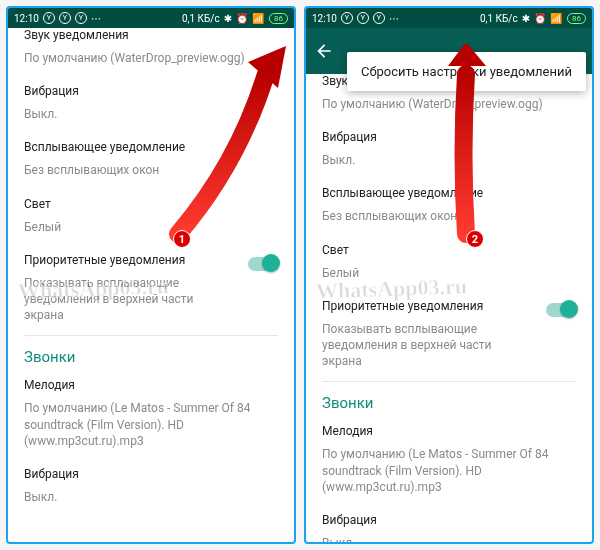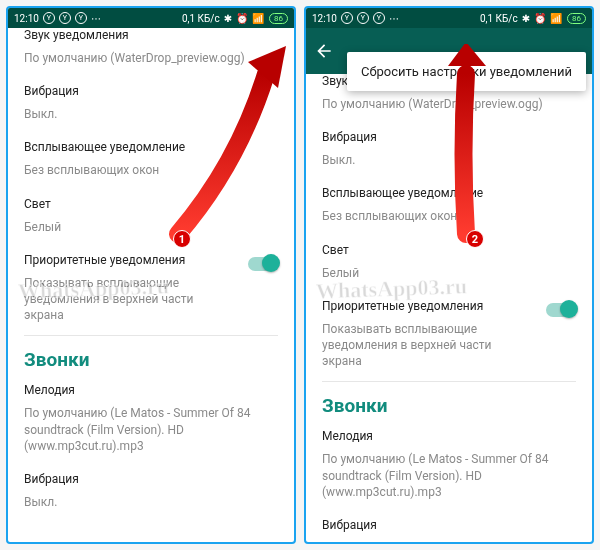--- a/index.html
+++ b/index.html
@@ -66,21 +66,21 @@
     border-radius: 2px;
     z-index: 5;
   }
   .content { flex: 1; overflow: hidden; padding: 0 16px; position:relative;}
   .row { padding: 10px 0 8px 0; }
   .row.cut { padding-top:0; }
   .row .label { font-size: 12px; color: #222; }
   .row .sub { font-size: 12px; color: #8a8a8a; margin-top: 8px; line-height:1.35;}
   .row.flex { display:flex; align-items:flex-start; justify-content:space-between; gap:18px;}
   .divider { height:1px; background:#e6e6e6; margin: 4px 0 2px 0;}
-  .section { color:#128c7e; font-size:19px; padding: 10px 0 2px 0; font-weight:700;}
+  .section { color:#128c7e; font-size:15px; padding: 10px 0 2px 0; font-weight:400;}
   .toggle {
     width: 30px; height: 14px; border-radius: 7px; background:#9fd8cf;
     position:relative; margin-top:4px; flex-shrink:0;
   }
   .toggle::after{
     content:""; position:absolute; right:-2px; top:-3px;
     width:18px; height:18px; border-radius:50%;
     background:#1db19a; box-shadow:0 1px 2px rgba(0,0,0,.3);
   }
   .watermark {

